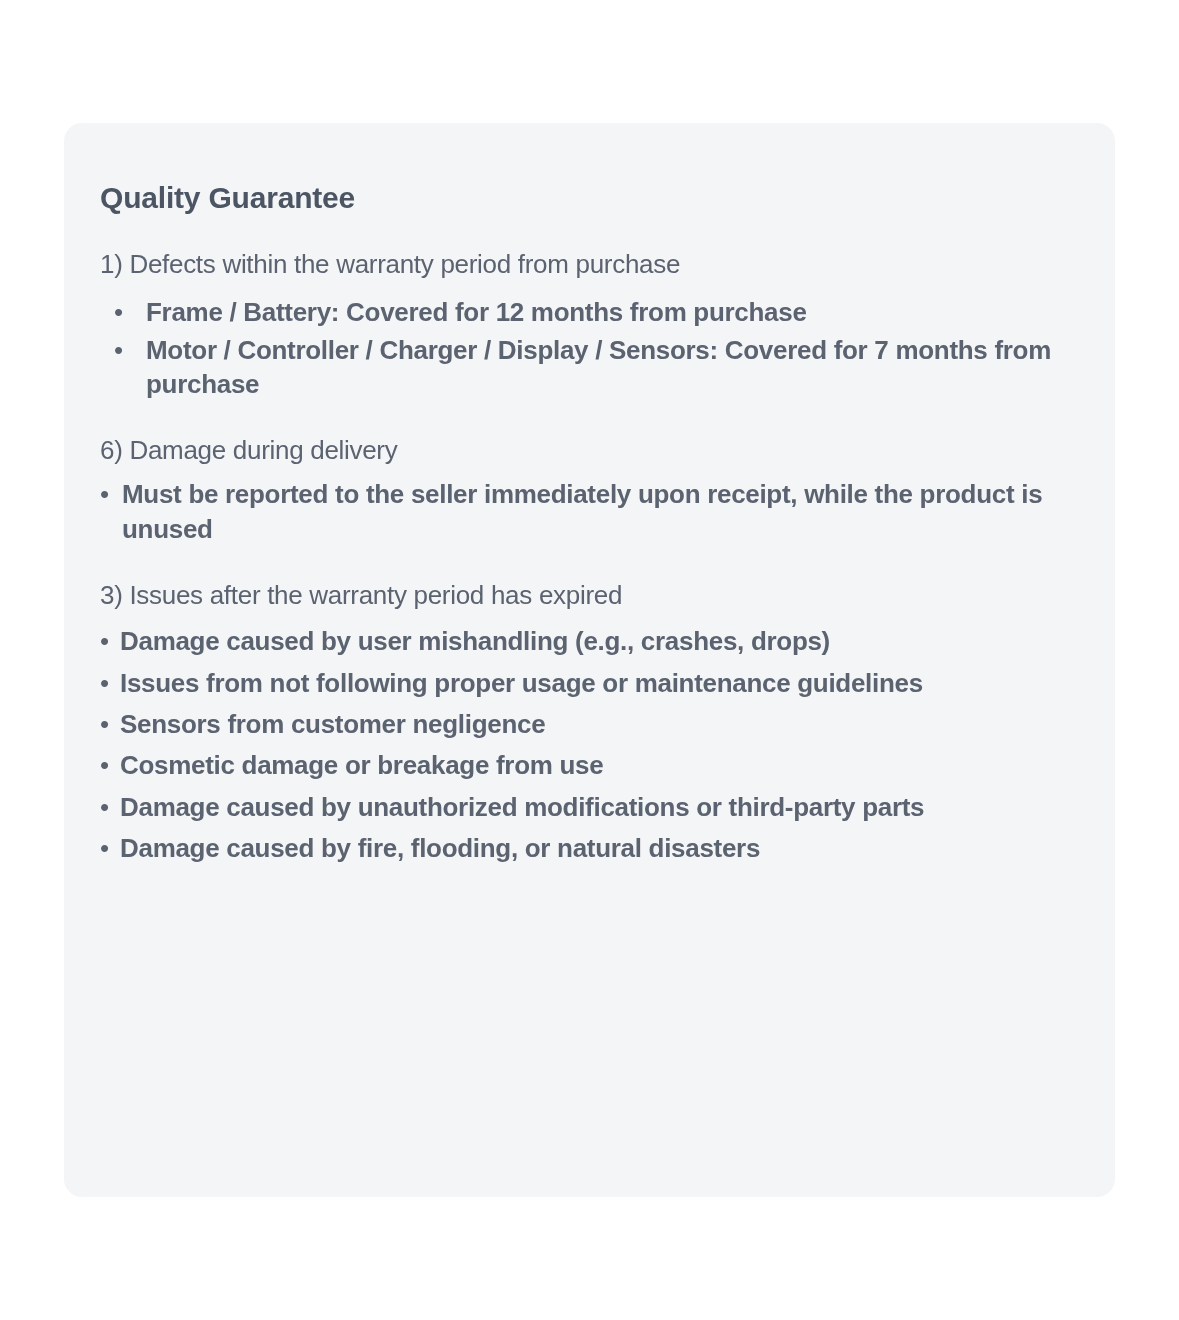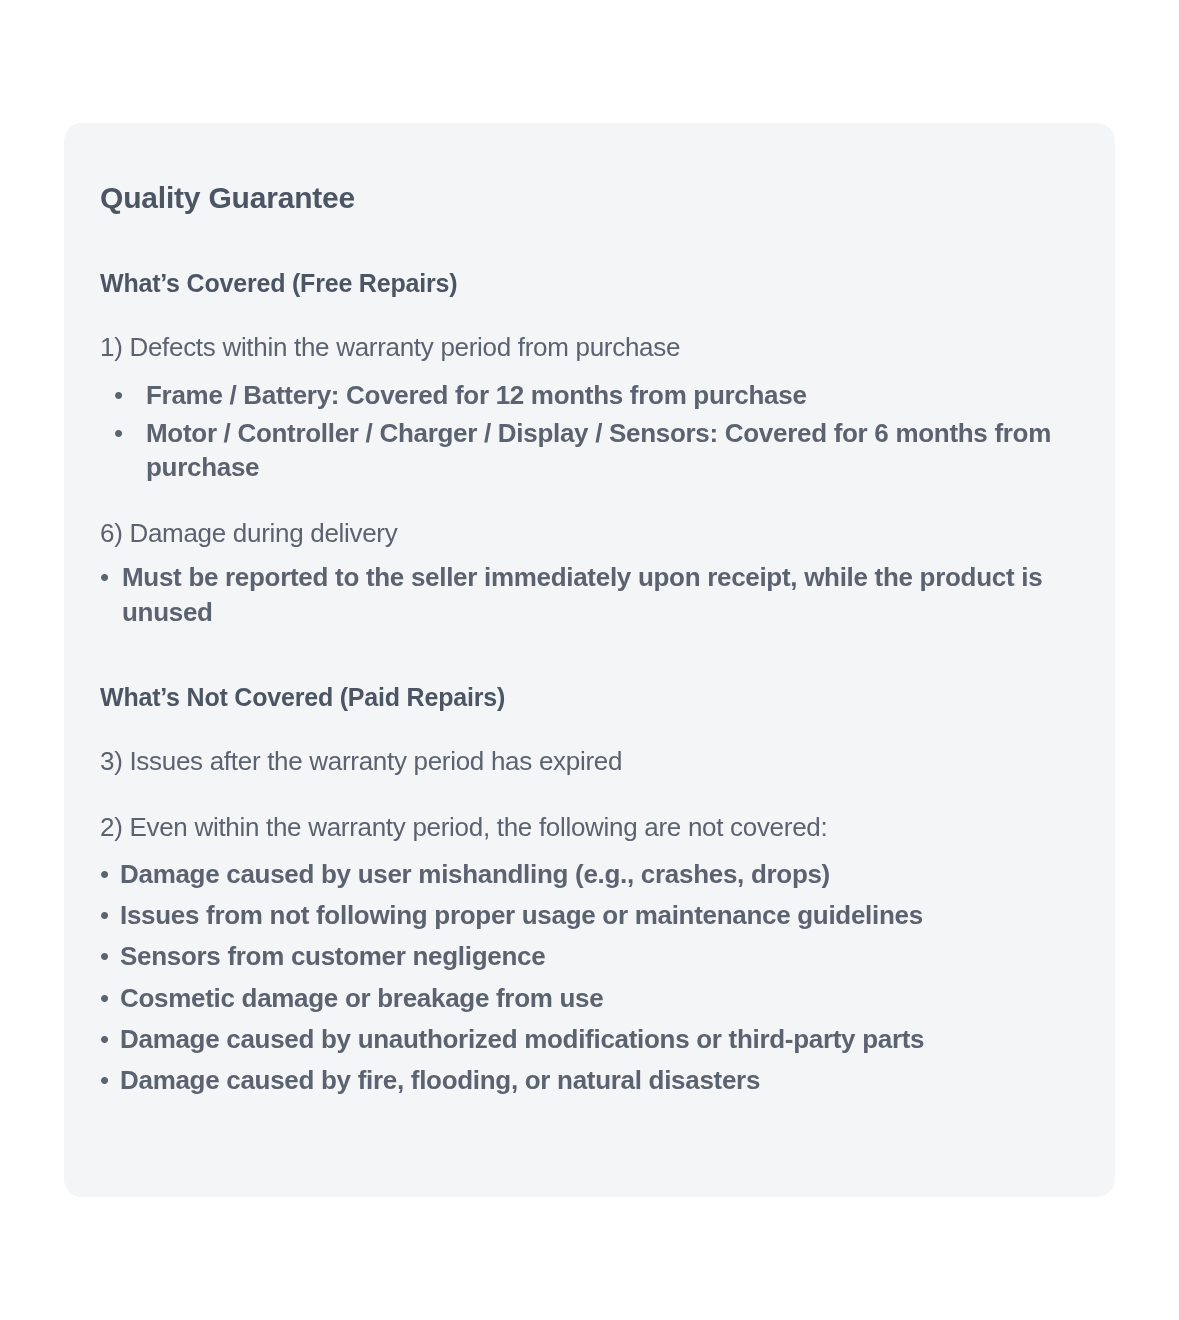--- a/index.html
+++ b/index.html
@@ -117,50 +117,47 @@
 </style>
 </head>
 <body>
 
 <div class="page">
   <div class="card">
 
     <h1 class="card-title">Quality Guarantee</h1>
 
     <div class="section">
-      <h2 class="section-heading">What’s Covered (Free Repairs)</h2>
 
       <p class="para">1) Defects within the warranty period from purchase</p>
 
       <ul class="sub-list">
         <li>
           <span class="dot">•</span>
           <span class="txt">Frame / Battery: Covered for 12 months from purchase</span>
         </li>
         <li>
           <span class="dot">•</span>
-          <span class="txt">Motor / Controller / Charger / Display / Sensors: Covered for 6 months from purchase</span>
+          <span class="txt">Motor / Controller / Charger / Display / Sensors: Covered for 7 months from purchase</span>
         </li>
       </ul>
 
       <p class="para">6) Damage during delivery</p>
 
       <ul class="flat-list note-list">
         <li>
           <span class="dot">•</span>
           <span class="txt">Must be reported to the seller immediately upon receipt, while the product is unused</span>
         </li>
       </ul>
     </div>
 
     <div class="section">
-      <h2 class="section-heading">What’s Not Covered (Paid Repairs)</h2>
 
       <p class="para">3) Issues after the warranty period has expired</p>
-      <p class="para">2) Even within the warranty period, the following are not covered:</p>
 
       <ul class="flat-list tight-list">
         <li>
           <span class="dot">•</span>
           <span class="txt">Damage caused by user mishandling (e.g., crashes, drops)</span>
         </li>
         <li>
           <span class="dot">•</span>
           <span class="txt">Issues from not following proper usage or maintenance guidelines</span>
         </li>

